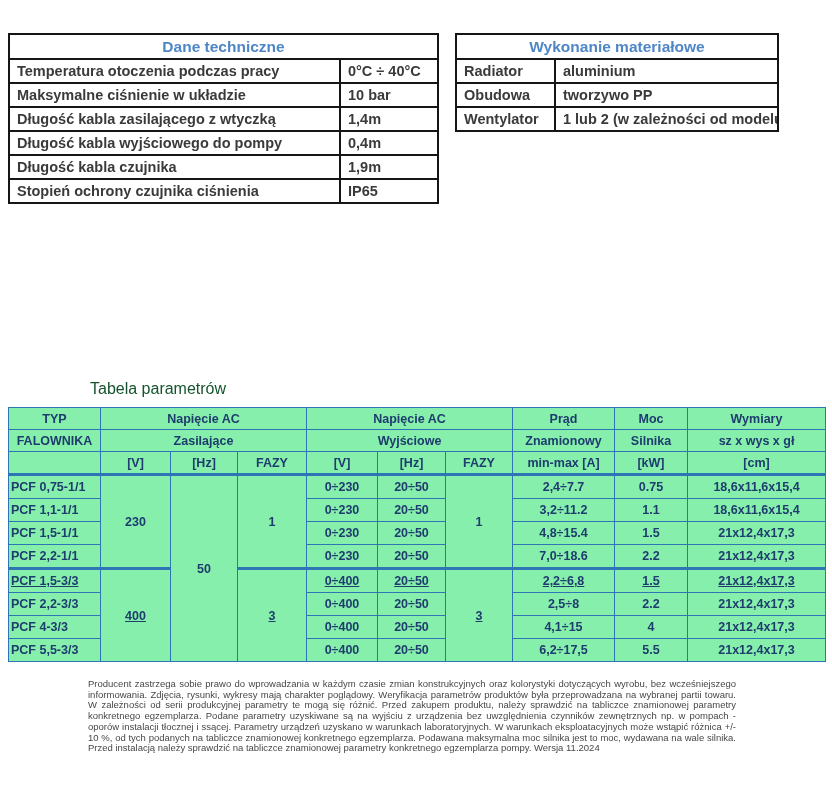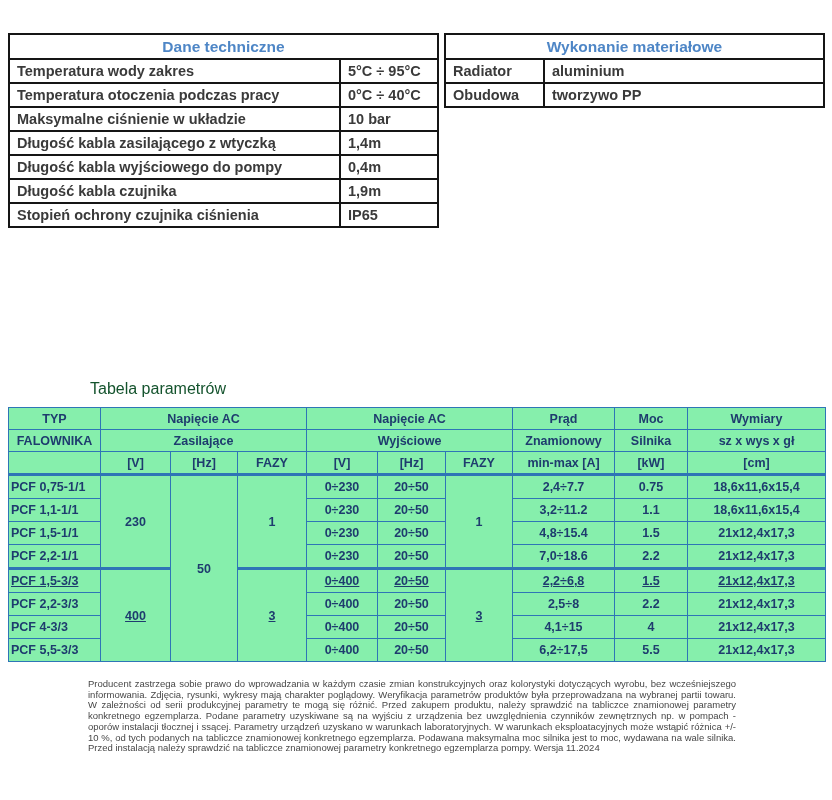--- a/index.html
+++ b/index.html
@@ -8,21 +8,21 @@
   
   .blk-table{border-collapse:collapse;position:absolute;table-layout:fixed;background:#fff;}
   .blk-table th,.blk-table td{
     border:2px solid #151515;font-weight:700;color:#3a3a3a;
     padding:0 7px;height:22px;font-size:14.5px;text-align:left;
     white-space:nowrap;overflow:hidden;
   }
   .blk-table .ttl{text-align:center;color:#4e86c6;font-size:15.5px;height:23px;}
   #tech-table{left:8px;top:33px;width:431px;}
   #tech-table .val-col{width:98px;}
-  #mat-table{left:444px;top:33px;width:381px;}
+  #mat-table{left:455px;top:33px;width:324px;}
   #mat-table .lbl-col{width:99px;}
 
   
   .param-title{position:absolute;left:90px;top:380px;font-size:16px;font-weight:400;color:#14532d;}
 
   
   .param-table{position:absolute;left:8px;top:407px;width:817px;border-collapse:collapse;table-layout:fixed;background:#86efac;}
   .param-table th,.param-table td{
     border:1.5px solid #2e75b6;color:#1e3c6e;font-weight:700;
     font-size:12.5px;text-align:center;height:21px;padding:0 2px;
@@ -47,24 +47,20 @@
       <col>
       <col class="val-col">
     </colgroup>
   <thead>
     <tr>
       <th colspan="2" class="ttl">Dane techniczne</th>
     </tr>
   </thead>
   <tbody id="tech-body">
       <tr>
-        <td>Temperatura wody zakres</td>
-        <td>5°C ÷ 95°C</td>
-      </tr>
-      <tr>
         <td>Temperatura otoczenia podczas pracy</td>
         <td>0°C ÷ 40°C</td>
       </tr>
       <tr>
         <td>Maksymalne ciśnienie w układzie</td>
         <td>10 bar</td>
       </tr>
       <tr>
         <td>Długość kabla zasilającego z wtyczką</td>
         <td>1,4m</td>
@@ -95,20 +91,24 @@
     </tr>
   </thead>
   <tbody id="mat-body">
       <tr>
         <td>Radiator</td>
         <td>aluminium</td>
       </tr>
       <tr>
         <td>Obudowa</td>
         <td>tworzywo PP</td>
+      </tr>
+      <tr>
+        <td>Wentylator</td>
+        <td>1 lub 2 (w zależności od modelu)</td>
       </tr>
     </tbody>
 </table>
 
 <div class="param-title">Tabela parametrów</div>
 
 <table class="param-table">
   <colgroup>
     <col style="width:92px">
       <col style="width:70px">

